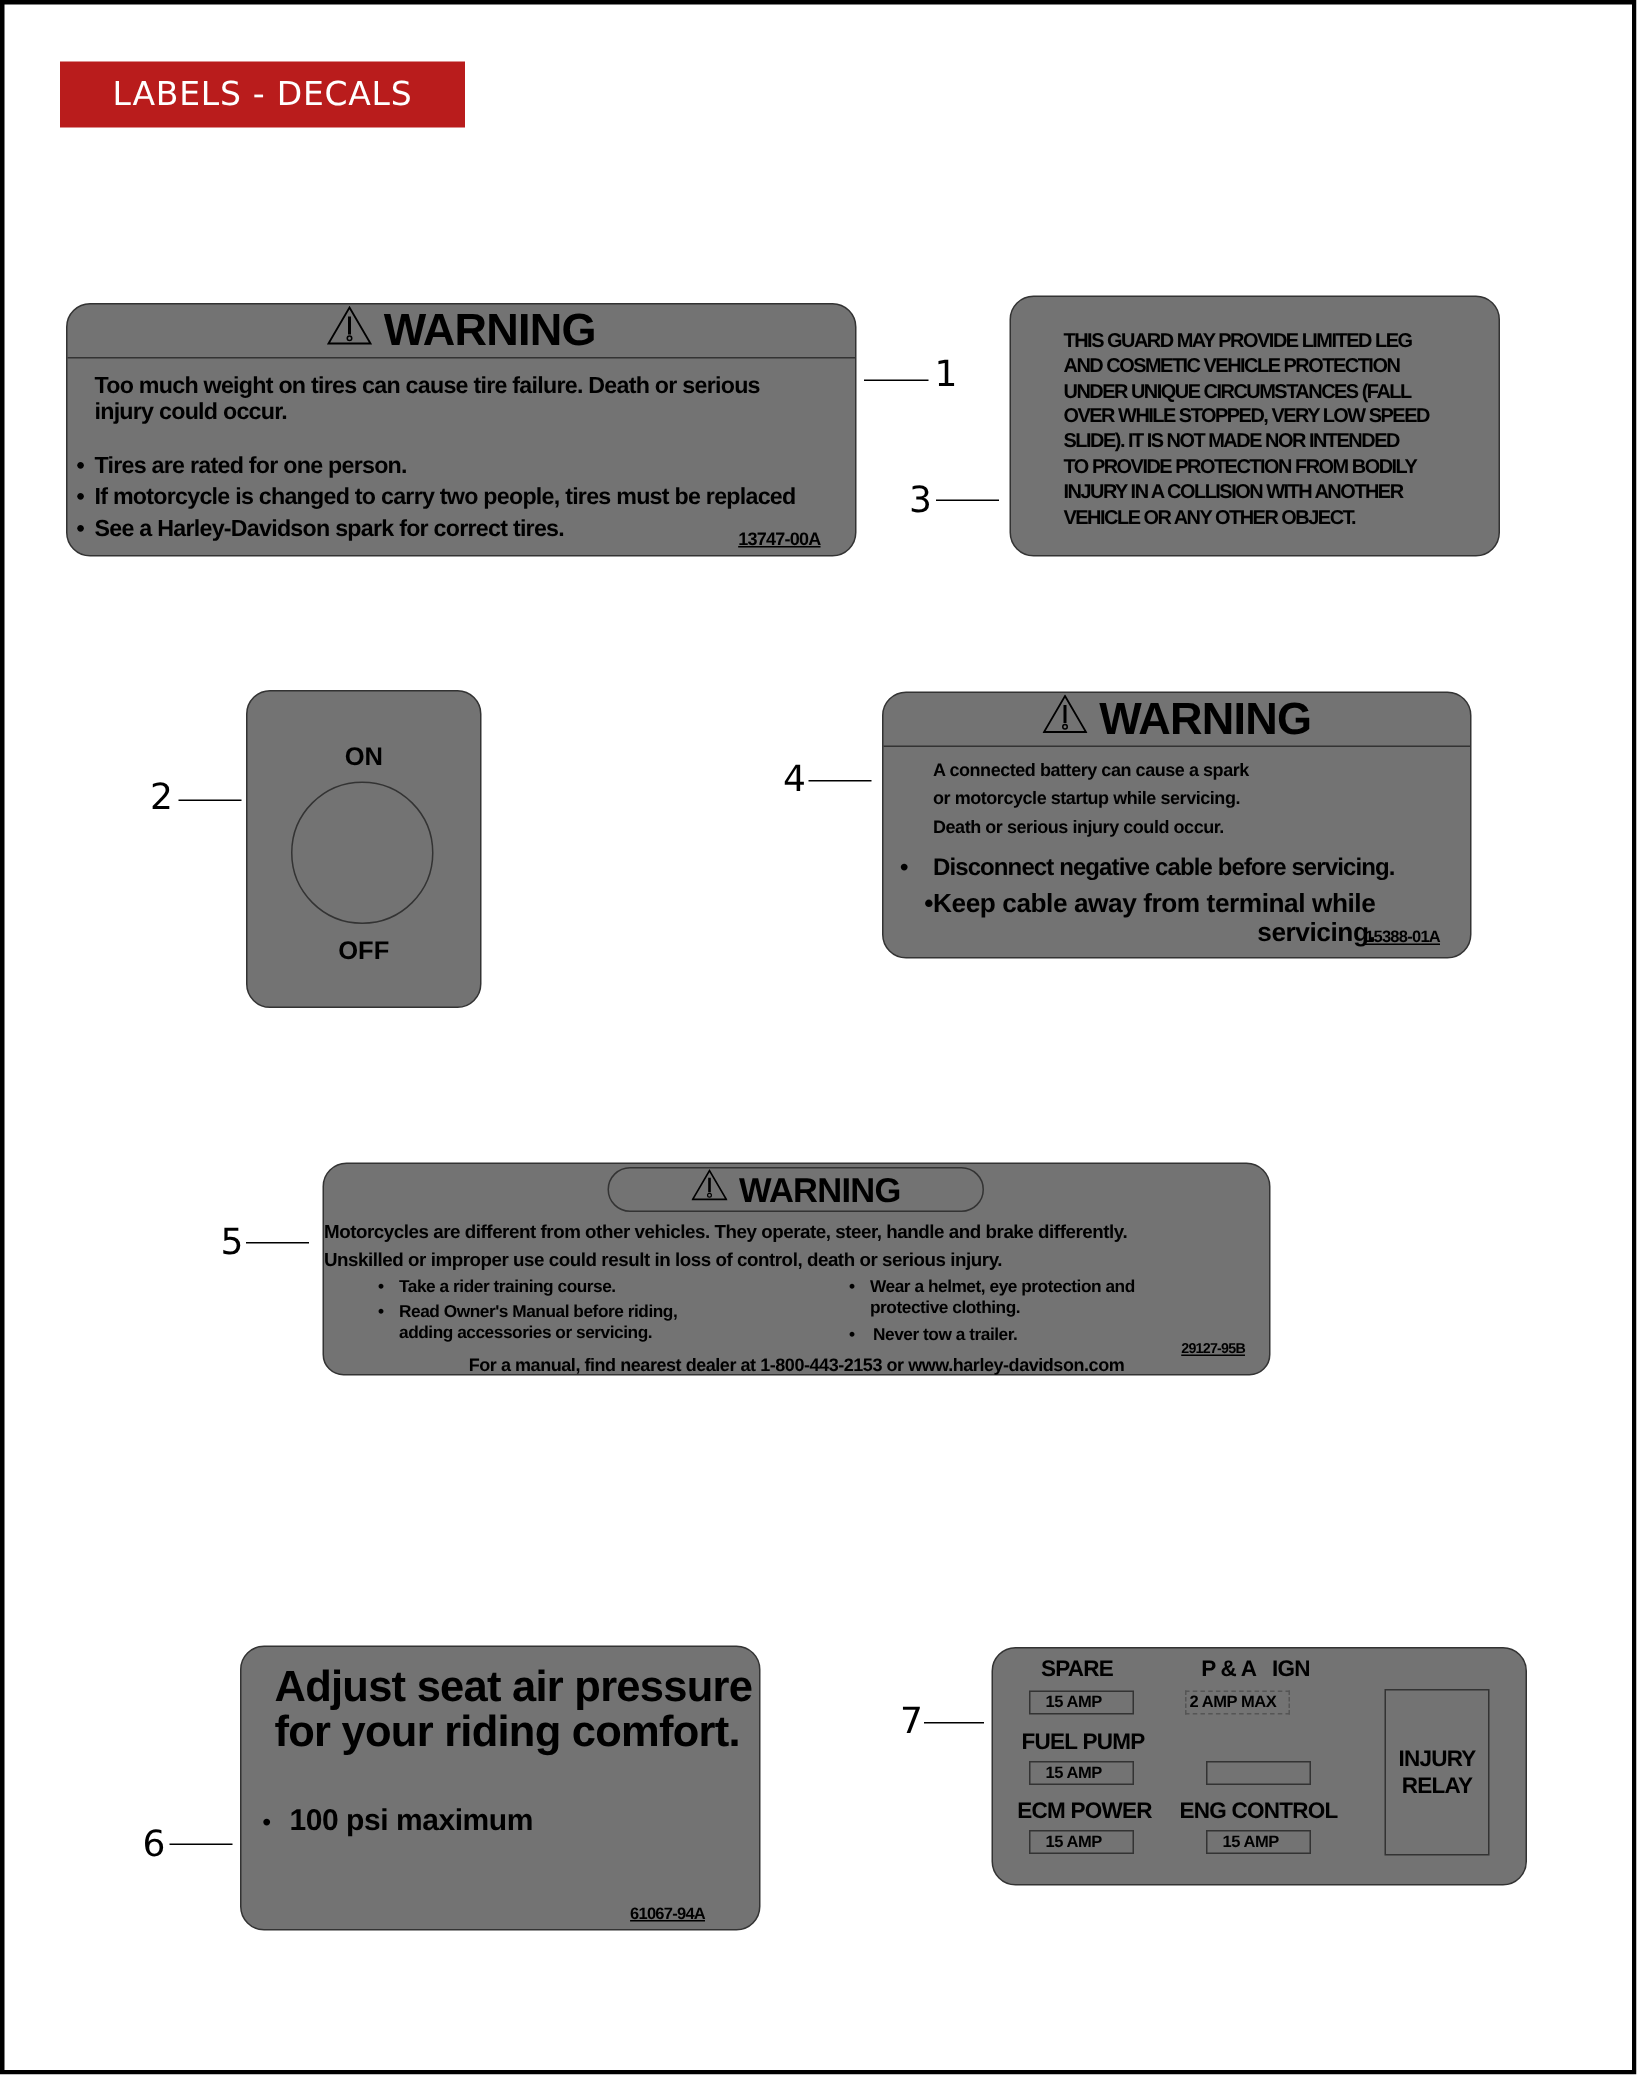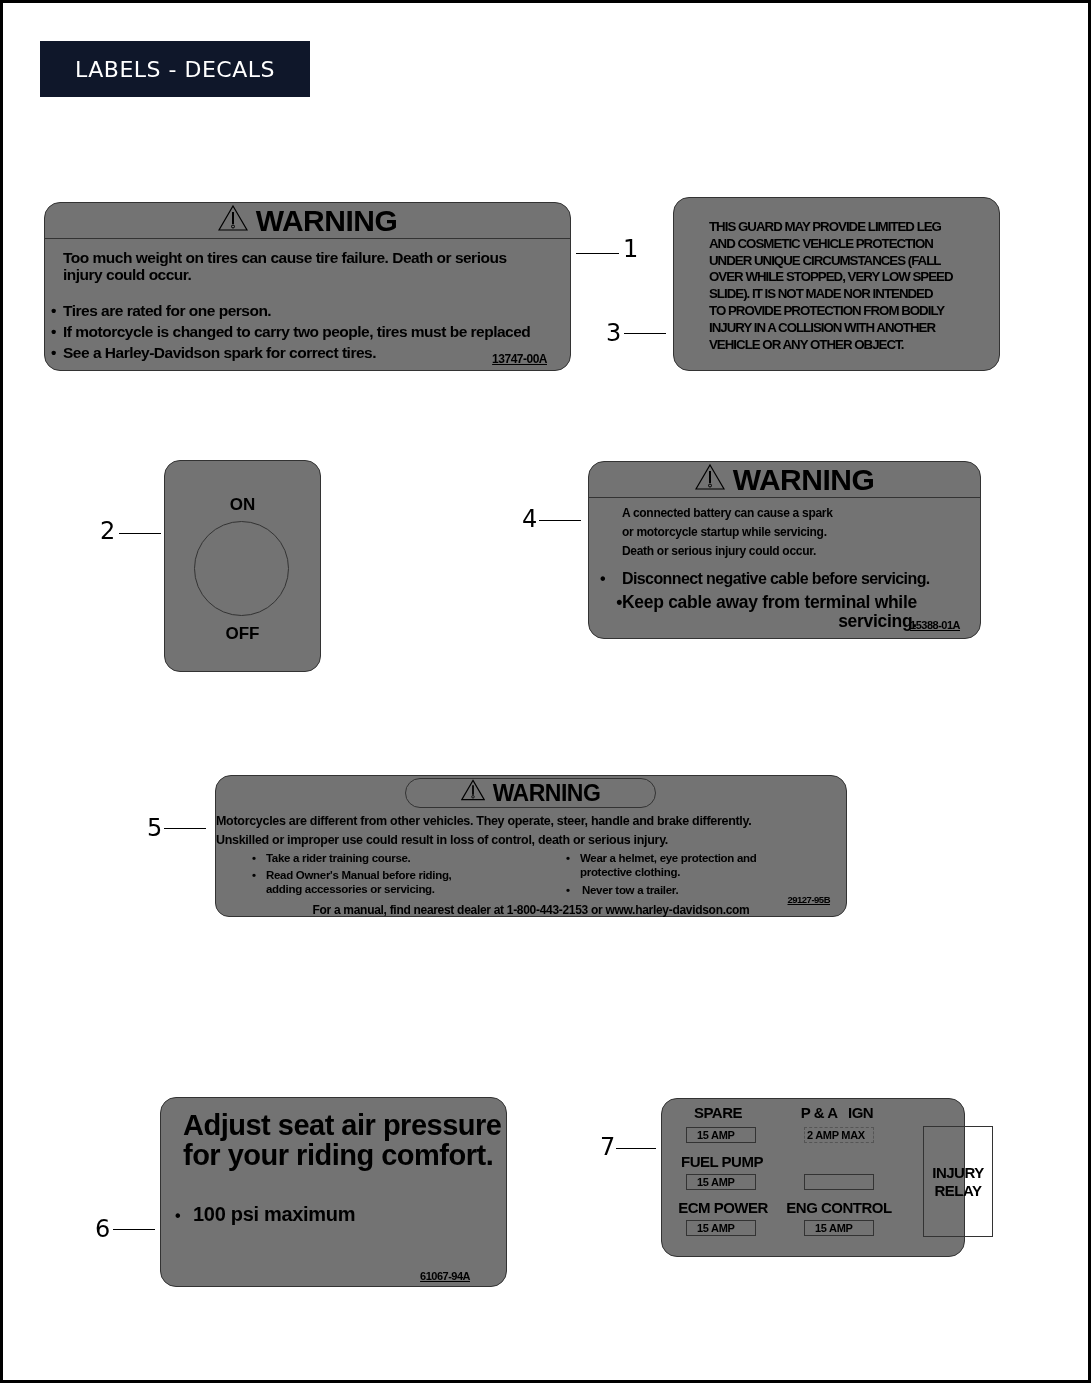--- a/index.html
+++ b/index.html
@@ -1,18 +1,18 @@
 <!DOCTYPE html>
 <html><head>
 <meta charset="utf-8">
 <style>
   html, body { margin: 0; padding: 0; background: #fff; }
   body { width: 1091px; height: 1383px; position: relative; overflow: hidden; }
   .frame { position: absolute; left: 0; top: 0; width: 1091px; height: 1383px; box-sizing: border-box; border: 3px solid #000; }
-  .title-bar { position: absolute; left: 40px; top: 41px; width: 270px; height: 56px; background: #0f172a; color: #fff;
+  .title-bar { position: absolute; left: 40px; top: 41px; width: 270px; height: 44px; background: #b91c1c; color: #fff;
     font-family: "DejaVu Sans", sans-serif; font-size: 22px; letter-spacing: 0.5px; display: flex; align-items: center; justify-content: center; }
   .decal { position: absolute; border: 1.3px solid #333; border-radius: 16px; background: #737373; box-sizing: border-box;
     font-family: "Liberation Sans", sans-serif; color: #000; font-weight: bold; }
   .callout { position: absolute; font-family: "DejaVu Sans", sans-serif; font-size: 24px; color: #000; }
   .callout-line { position: absolute; height: 1.3px; background: #000; }
   .warn-head { display: flex; align-items: center; justify-content: center; font-weight: 900; letter-spacing: -0.5px; }
   .tri { display: inline-block; margin-right: 8px; }
   .pn { position: absolute; font-size: 11px; letter-spacing: -0.5px; text-decoration: underline; }
   .li { display: flex; align-items: flex-start; }
   .bullet { display: inline-block; width: 12px; }
@@ -157,26 +157,26 @@
   <div style="position:absolute;left:22px;top:12px;font-size:29px;line-height:30px;letter-spacing:-0.5px;">
     <div>Adjust seat air pressure</div>
     <div>for your riding comfort.</div>
   </div>
   <div style="position:absolute;left:14px;top:100px;font-size:20px;line-height:32px;letter-spacing:-0.3px;">
     <div><span class="bullet" style="width:18px;font-size:16px;">•</span><span>100 psi maximum</span></div>
   </div>
   <div class="pn" style="right:36px;top:172px;">61067-94A</div>
 </div>
 
-<div class="decal" style="left:661px;top:1098px;width:304px;height:159px;">
+<div class="decal" style="left:661px;top:1098px;width:357px;height:159px;">
   <div class="fuse-label" style="left:20px;width:72px;top:5px;">SPARE</div>
   <div class="fuse-box" style="left:24px;top:28px;width:70px;height:16px;">15 AMP</div>
 
   <div class="fuse-label" style="left:130px;width:90px;top:5px;white-space:pre;">P &amp; A   IGN</div>
-  <div class="fuse-box" style="left:142px;top:28px;width:70px;height:16px;border:1px dashed #555;padding-left:2px;">2 AMP MAX</div>
+  <div class="fuse-box" style="left:128px;top:28px;width:70px;height:16px;border:1px dashed #555;padding-left:2px;">2 AMP MAX</div>
 
   <div class="fuse-label" style="left:14px;width:92px;top:54px;">FUEL PUMP</div>
   <div class="fuse-box" style="left:24px;top:75px;width:70px;height:16px;">15 AMP</div>
 
   <div class="fuse-box" style="left:142px;top:75px;width:70px;height:16px;"></div>
 
   <div class="fuse-label" style="left:14px;width:94px;top:100px;">ECM POWER</div>
   <div class="fuse-box" style="left:24px;top:121px;width:70px;height:16px;">15 AMP</div>
 
   <div class="fuse-label" style="left:124px;width:106px;top:100px;">ENG CONTROL</div>

